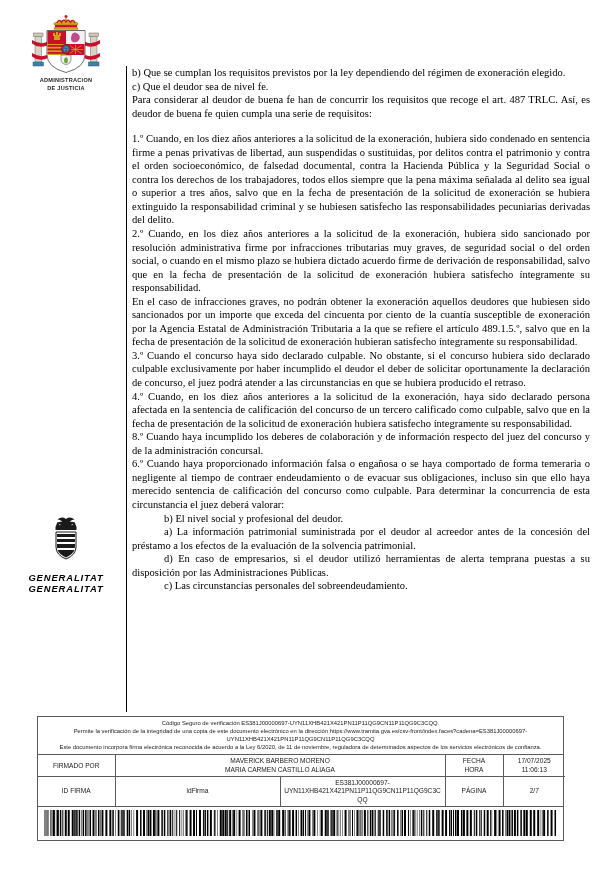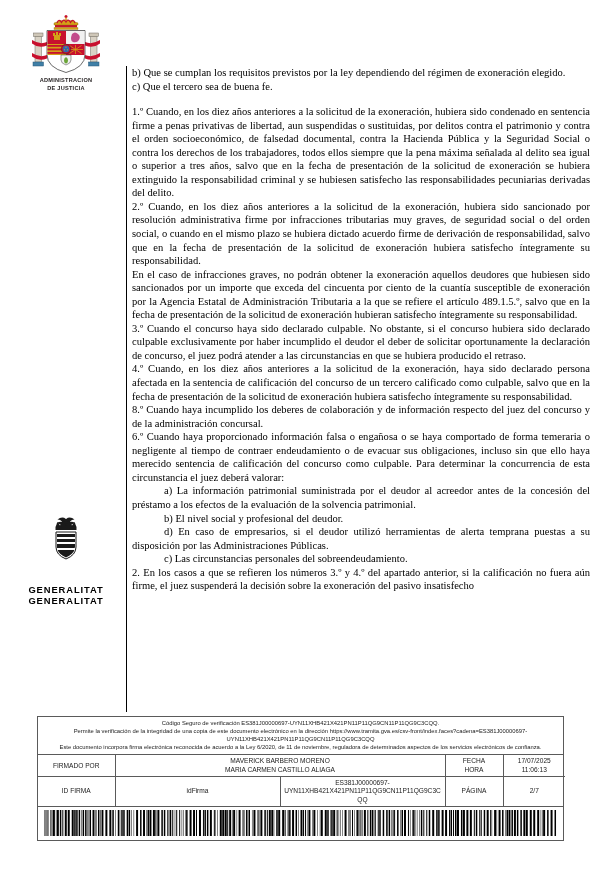--- a/index.html
+++ b/index.html
@@ -61,22 +61,23 @@
     width: 104px;
     text-align: center;
   }
   .gva-svg { display: block; margin: 0 auto; }
   .gva-caption {
     font-family: "Liberation Sans", sans-serif;
     font-size: 9.4px;
     font-weight: bold;
     letter-spacing: 0.9px;
     line-height: 1.18;
-    margin-top: 14px;
+    margin-top: 2px;
     color: #000;
+    font-style: italic;
   }
 
   
   .vrule {
     position: absolute;
     left: 126px;
     top: 66px;
     width: 1px;
     height: 646px;
     background: #000;
@@ -262,33 +263,33 @@
         <div>GENERALITAT</div>
         <div>GENERALITAT</div>
       </div>
     </div>
   </div>
 
   <div class="vrule"></div>
 
   <div class="body-col">
     <p>b) Que se cumplan los requisitos previstos por la ley dependiendo del régimen de exoneración elegido.</p>
-    <p>c) Que el tercero sea de buena fe.</p>
+    <p>c) Que el deudor sea de nivel fe.</p>
+    <p>Para considerar al deudor de buena fe han de concurrir los requisitos que recoge el art. 487 TRLC. Así, es deudor de buena fe quien cumpla una serie de requisitos:</p>
     <p class="p-gap">1.º Cuando, en los diez años anteriores a la solicitud de la exoneración, hubiera sido condenado en sentencia firme a penas privativas de libertad, aun suspendidas o sustituidas, por delitos contra el patrimonio y contra el orden socioeconómico, de falsedad documental, contra la Hacienda Pública y la Seguridad Social o contra los derechos de los trabajadores, todos ellos siempre que la pena máxima señalada al delito sea igual o superior a tres años, salvo que en la fecha de presentación de la solicitud de exoneración se hubiera extinguido la responsabilidad criminal y se hubiesen satisfecho las responsabilidades pecuniarias derivadas del delito.</p>
     <p>2.º Cuando, en los diez años anteriores a la solicitud de la exoneración, hubiera sido sancionado por resolución administrativa firme por infracciones tributarias muy graves, de seguridad social o del orden social, o cuando en el mismo plazo se hubiera dictado acuerdo firme de derivación de responsabilidad, salvo que en la fecha de presentación de la solicitud de exoneración hubiera satisfecho íntegramente su responsabilidad.</p>
     <p>En el caso de infracciones graves, no podrán obtener la exoneración aquellos deudores que hubiesen sido sancionados por un importe que exceda del cincuenta por ciento de la cuantía susceptible de exoneración por la Agencia Estatal de Administración Tributaria a la que se refiere el artículo 489.1.5.º, salvo que en la fecha de presentación de la solicitud de exoneración hubieran satisfecho íntegramente su responsabilidad.</p>
     <p>3.º Cuando el concurso haya sido declarado culpable. No obstante, si el concurso hubiera sido declarado culpable exclusivamente por haber incumplido el deudor el deber de solicitar oportunamente la declaración de concurso, el juez podrá atender a las circunstancias en que se hubiera producido el retraso.</p>
     <p>4.º Cuando, en los diez años anteriores a la solicitud de la exoneración, haya sido declarado persona afectada en la sentencia de calificación del concurso de un tercero calificado como culpable, salvo que en la fecha de presentación de la solicitud de exoneración hubiera satisfecho íntegramente su responsabilidad.</p>
     <p>8.º Cuando haya incumplido los deberes de colaboración y de información respecto del juez del concurso y de la administración concursal.</p>
     <p>6.º Cuando haya proporcionado información falsa o engañosa o se haya comportado de forma temeraria o negligente al tiempo de contraer endeudamiento o de evacuar sus obligaciones, incluso sin que ello haya merecido sentencia de calificación del concurso como culpable. Para determinar la concurrencia de esta circunstancia el juez deberá valorar:</p>
+    <p class="p-indent p-last">b) El nivel social y profesional del deudor.</p>
     <p class="p-indent">a) La información patrimonial suministrada por el deudor al acreedor antes de la concesión del préstamo a los efectos de la evaluación de la solvencia patrimonial.</p>
-    <p class="p-indent p-last">b) El nivel social y profesional del deudor.</p>
     <p class="p-indent">d) En caso de empresarios, si el deudor utilizó herramientas de alerta temprana puestas a su disposición por las Administraciones Públicas.</p>
     <p class="p-indent p-last">c) Las circunstancias personales del sobreendeudamiento.</p>
-    <p class="p-last">2. En los casos a que se refieren los números 3.º y 4.º del apartado anterior, si la calificación no fuera aún firme, el juez suspenderá la decisión sobre la exoneración del pasivo insatisfecho</p>
   </div>
 
   <div class="footer">
 
     <div class="csv-note">
       <div>Código Seguro de verificación ES381J00000697-UYN11XHB421X421PN11P11QG9CN11P11QG9C3CQQ.</div>
       <div>Permite la verificación de la integridad de una copia de este documento electrónico en la dirección https://www.tramita.gva.es/csv-front/index.faces?cadena=ES381J00000697-UYN11XHB421X421PN11P11QG9CN11P11QG9C3CQQ</div>
       <div>Este documento incorpora firma electrónica reconocida de acuerdo a la Ley 6/2020, de 11 de noviembre, reguladora de determinados aspectos de los servicios electrónicos de confianza.</div>
     </div>
 

